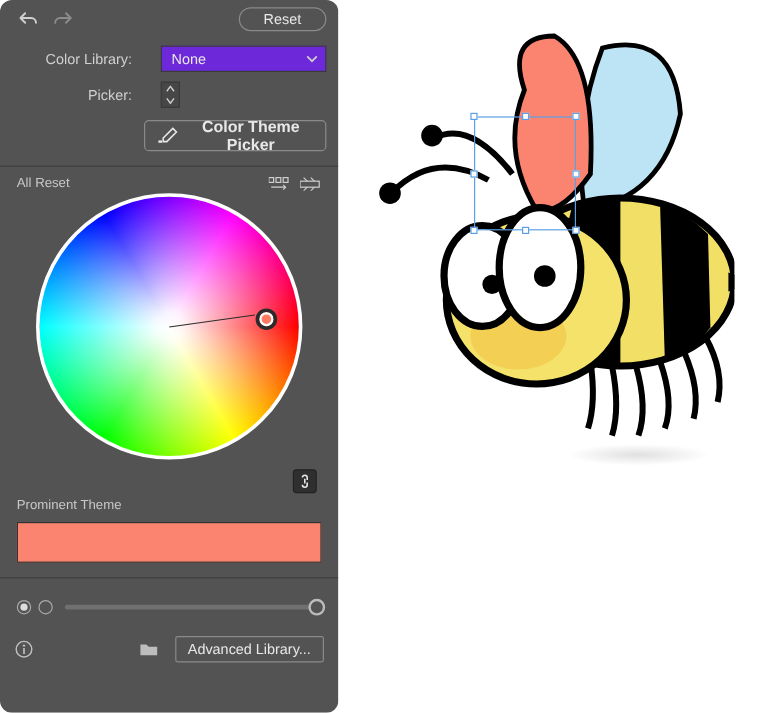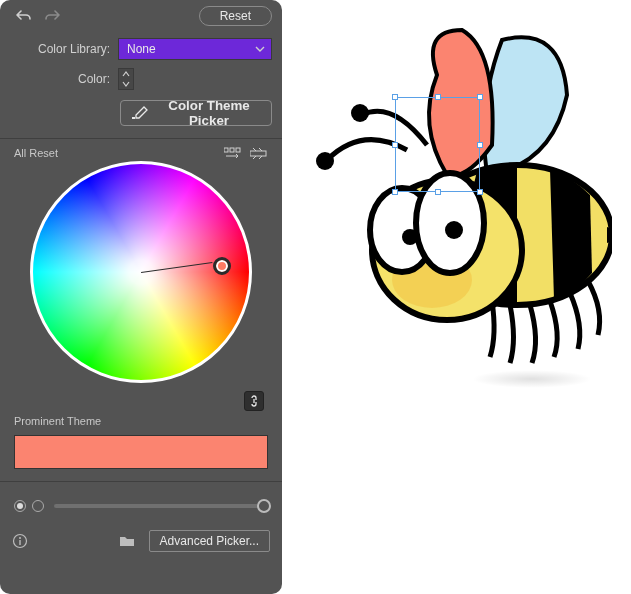--- a/index.html
+++ b/index.html
@@ -5,21 +5,21 @@
 * { box-sizing: border-box; margin: 0; padding: 0; font-family: "Segoe UI", Tahoma, sans-serif; }
 body { width: 631px; height: 594px; display: flex; background: #fff; overflow: hidden; }
 .panel { width: 282px; height: 594px; background: #535353; color: #d0d0d0; font-size: 12px; display: flex; flex-direction: column; padding: 0; border-radius: 10px; }
 .canvas { flex: 1; height: 594px; background: #fff; position: relative; }
 
 .topbar { display: flex; align-items: center; padding: 6px 10px 8px 16px; gap: 16px; }
 .undo-redo { display: flex; gap: 12px; }
 .ic-btn { width: 16px; height: 16px; display: flex; align-items: center; justify-content: center; cursor: pointer; }
 .reset-btn { margin-left: auto; background: #535353; color: #e8e8e8; border: 1px solid #8a8a8a; border-radius: 10px; padding: 2px 20px; font-size: 12px; cursor: pointer; }
 
-.row { display: flex; align-items: center; padding: 4px 10px 4px 0; gap: 8px; }
+.row { display: flex; align-items: center; padding: 4px 10px 4px 0; gap: 24px; }
 .row .lbl { width: 110px; text-align: right; color: #d0d0d0; }
 .dd { flex: 1; height: 22px; background: #6d28d9; border: 1px solid #3a3a3a; color: #e8e8e8; display: flex; align-items: center; padding: 0 8px; position: relative; cursor: pointer; }
 .dd .chev { position: absolute; right: 6px; top: 50%; transform: translateY(-50%); }
 .stepper { width: 16px; height: 22px; background: #474747; border: 1px solid #3a3a3a; display: flex; flex-direction: column; }
 .stepper div { flex: 1; display: flex; align-items: center; justify-content: center; }
 
 .ctp-row { padding: 6px 10px 10px 120px; }
 .ctp-btn { display: flex; align-items: center; gap: 8px; background: #535353; border: 1px solid #8a8a8a; border-radius: 4px; padding: 4px 10px; color: #e8e8e8; cursor: pointer; height: 26px; font-weight: bold; }
 
 .sep { height: 1px; background: #3f3f3f; margin: 2px 0 8px; }
@@ -88,21 +88,21 @@
       <span>None</span>
       <span class="chev">
           <svg viewBox="0 0 10 10">
             <path d="M1 3 L5 7 L9 3" fill="none" stroke="#cfcfcf" stroke-width="1.4"></path>
           </svg>
         </span>
     </div>
   </div>
 
   <div class="row">
-    <span class="lbl">Color:</span>
+    <span class="lbl">Picker:</span>
     <div class="stepper">
       <div>
           <svg width="8" height="6" viewBox="0 0 8 6">
             <path d="M1 5 L4 1 L7 5" fill="none" stroke="#cfcfcf" stroke-width="1.2"></path>
           </svg>
         </div>
       <div>
           <svg width="8" height="6" viewBox="0 0 8 6">
             <path d="M1 1 L4 5 L7 1" fill="none" stroke="#cfcfcf" stroke-width="1.2"></path>
           </svg>
@@ -184,21 +184,21 @@
           <circle cx="8" cy="8" r="6.5" fill="none" stroke="#bdbdbd" stroke-width="1.2"></circle>
           <circle cx="8" cy="5" r="1" fill="#bdbdbd"></circle>
           <rect x="7.3" y="7" width="1.4" height="5" fill="#bdbdbd"></rect>
         </svg>
     </span>
     <span class="folder-ic">
       <svg width="16" height="14" viewBox="0 0 16 14">
           <path d="M1 3 H6 L8 5 H15 V12 H1 Z" fill="#bdbdbd"></path>
         </svg>
     </span>
-    <button class="adv-btn">Advanced Picker...</button>
+    <button class="adv-btn">Advanced Library...</button>
   </div>
 </div>
 
 <div class="canvas">
   <svg class="bee" viewBox="0 0 320 380">
 
     <path d="M210 35 Q270 20 275 90 Q260 160 195 170 Q185 100 210 35 Z" fill="#bde4f4" stroke="#000" stroke-width="4"></path>
     <path d="M145 70 Q130 25 170 25 Q205 45 200 140 Q175 175 155 170 Q125 120 145 70 Z" fill="#fb8470" stroke="#000" stroke-width="4"></path>
 
     <path d="M115 145 Q70 120 35 155" fill="none" stroke="#000" stroke-width="5"></path>

